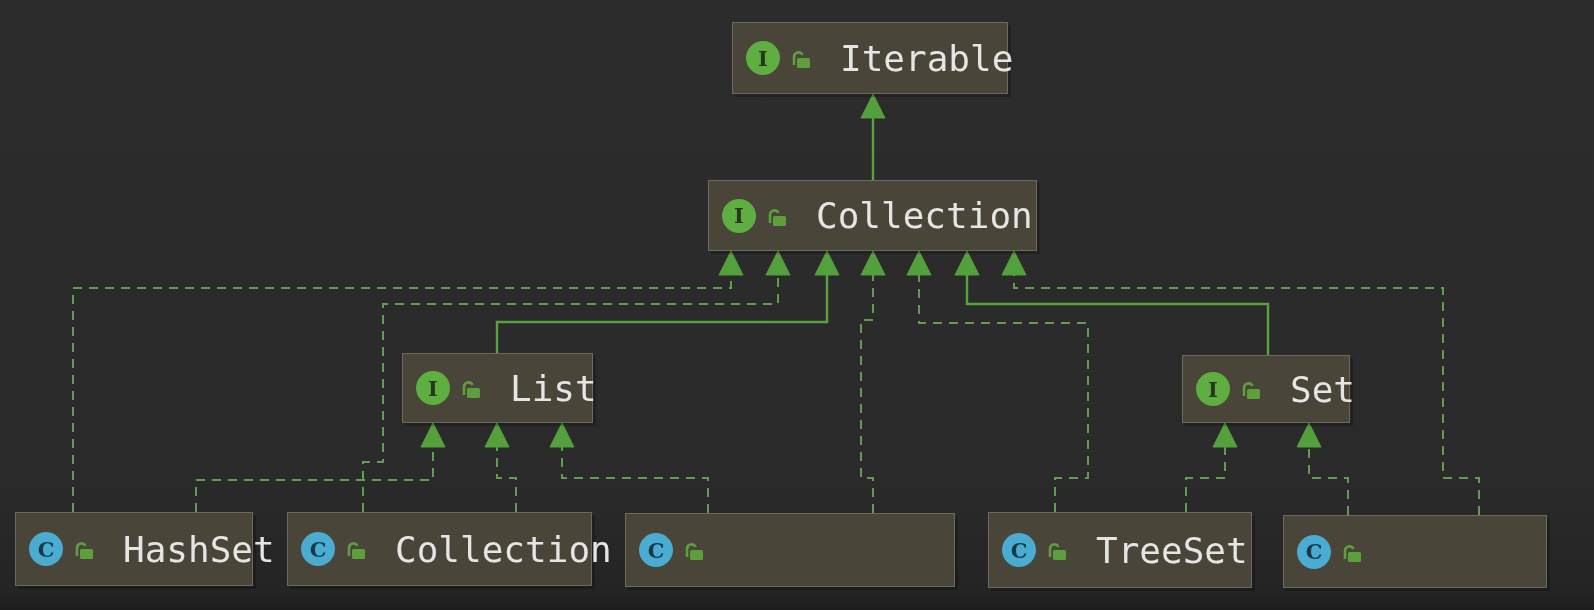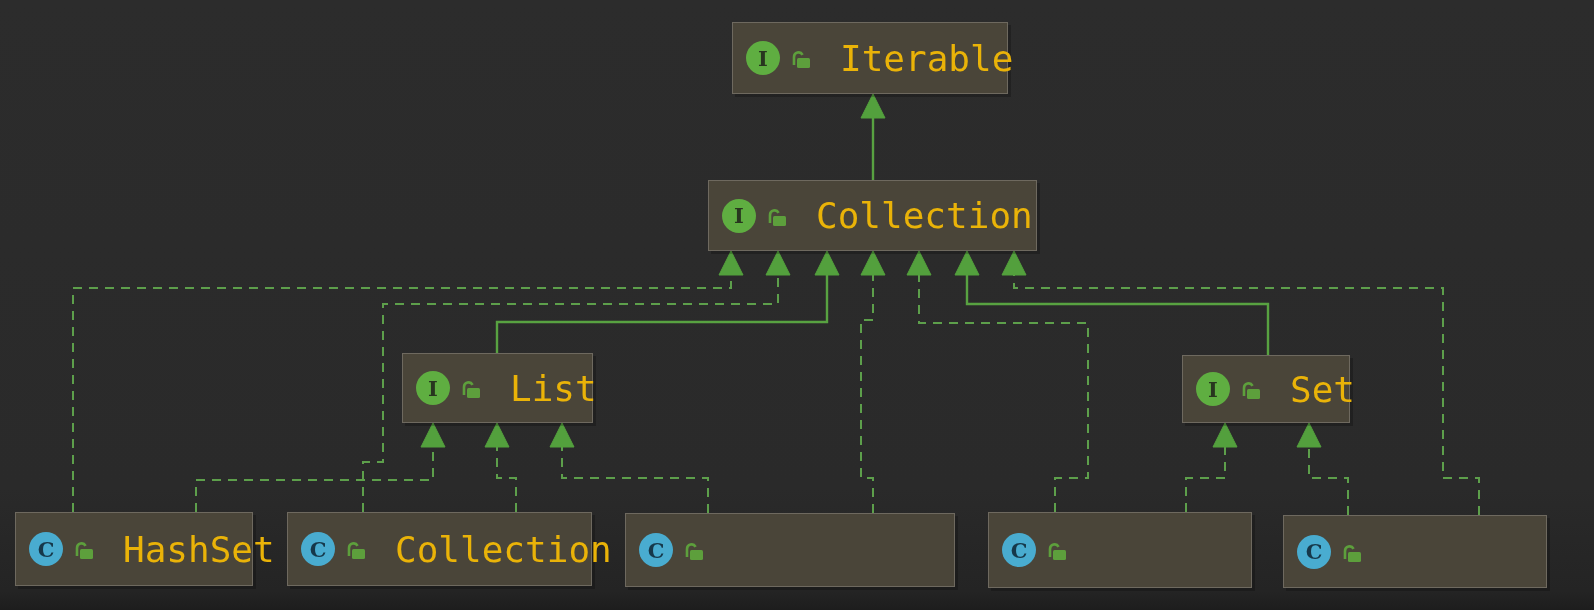--- a/index.html
+++ b/index.html
@@ -29,21 +29,21 @@
     width:34px;height:34px;border-radius:50%;
     display:flex;align-items:center;justify-content:center;
     font-family:"DejaVu Serif","Liberation Serif",serif;
     font-weight:bold;font-size:21px;line-height:1;
   }
   .node.interface .badge{background:#5fae41;color:#28361f;}
   .node.class .badge{background:#49acd0;color:#16384a;}
   .lock{flex:0 0 auto;margin-left:9px;}
   .label{
     margin-left:27px;margin-right:22px;
-    font-size:36px;color:#eab308;
+    font-size:36px;color:#e5e5e5;
     white-space:nowrap;letter-spacing:0px;
   }
 </style>
 </head>
 <body>
 
 <div id="canvas">
   <svg id="edges" xmlns="http://www.w3.org/2000/svg">
       <polyline points="873,180 873,116" class="edge-line"></polyline>
       <polygon points="873,94 861,118 885,118" class="edge-arrow"></polygon>
@@ -127,20 +127,21 @@
           <path d="M5 19 v-8 a4.6 4.6 0 0 1 8.6 -2.2" fill="none" stroke="#5d9f3c" stroke-width="2.6"></path>
           <rect x="8" y="12" width="13" height="10" rx="1.5" fill="#5d9f3c"></rect>
         </svg>
       </div>
       <div class="node class" style="left: 988px; top: 512px; width: 264px; height: 76px;">
         <span class="badge">C</span>
         <svg class="lock" width="24" height="24" viewBox="0 0 24 24">
           <path d="M5 19 v-8 a4.6 4.6 0 0 1 8.6 -2.2" fill="none" stroke="#5d9f3c" stroke-width="2.6"></path>
           <rect x="8" y="12" width="13" height="10" rx="1.5" fill="#5d9f3c"></rect>
         </svg>
+        <span class="label">TreeSet</span>
       </div>
       <div class="node class" style="left: 1283px; top: 515px; width: 264px; height: 73px;">
         <span class="badge">C</span>
         <svg class="lock" width="24" height="24" viewBox="0 0 24 24">
           <path d="M5 19 v-8 a4.6 4.6 0 0 1 8.6 -2.2" fill="none" stroke="#5d9f3c" stroke-width="2.6"></path>
           <rect x="8" y="12" width="13" height="10" rx="1.5" fill="#5d9f3c"></rect>
         </svg>
       </div>
     </div>
 </div>

